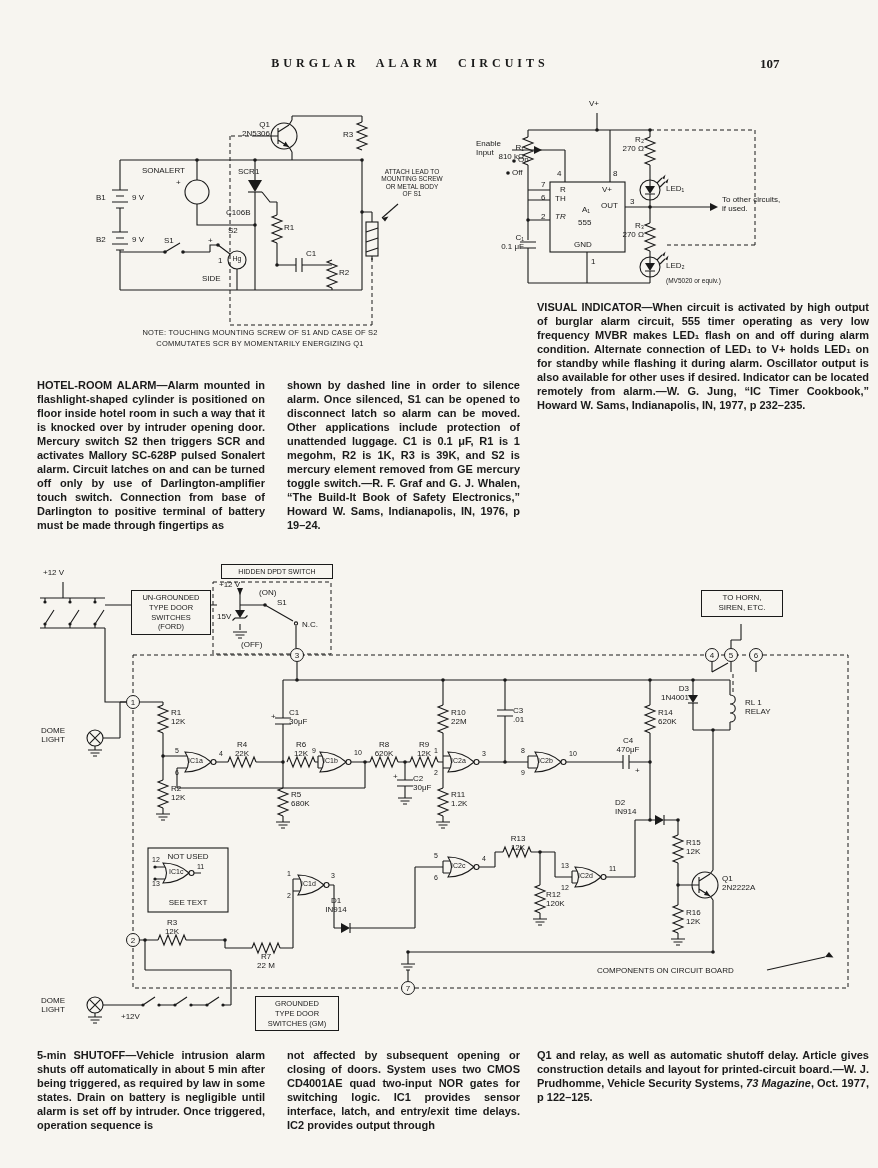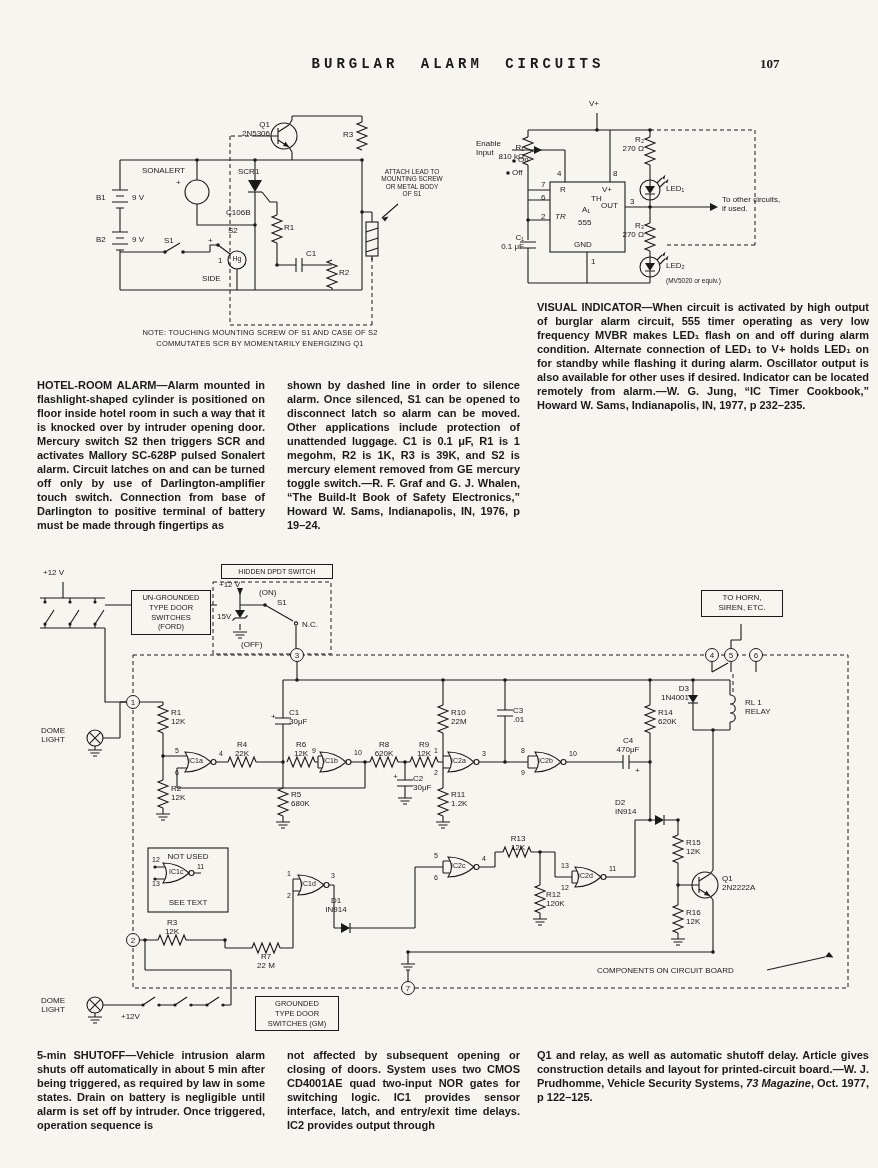--- a/index.html
+++ b/index.html
@@ -1,21 +1,21 @@
 <!DOCTYPE html>
 <html><head>
 <meta charset="utf-8">
 <style>
   * { margin:0; padding:0; box-sizing:border-box; }
   html,body { width:878px; height:1168px; }
   body { position:relative; background:#f7f5f0; color:#1a1a1a; font-family:"Liberation Sans",sans-serif; }
 
   .hdr-title { position:absolute; top:56px; left:0; width:820px; text-align:center;
-    font-family:Liberation Mono, monospace; font-weight:bold; font-size:14px;
-    letter-spacing:4px; word-spacing:10px;margin-left:48px; }
+    font-family:Liberation Serif, serif; font-weight:bold; font-size:12px;
+    letter-spacing:4px; word-spacing:10px; }
   .pagenum { position:absolute; top:56px; left:760px; font-family:"Liberation Serif",serif;
     font-weight:bold; font-size:13px; }
 
   .fig { position:absolute; }
   .fig svg { position:absolute; left:0; top:0; }
 
   .sl { position:absolute; font-size:8px; line-height:1.15; white-space:pre-line; }
   .sl.c { text-align:center; }
   .sl.r { text-align:right; }
   .sl.tiny { font-size:6.5px; }
@@ -174,21 +174,21 @@
 Input</span>
   <span class="sl" style="left:48px; top:60px;">On</span>
   <span class="sl" style="left:42px; top:73px;">Off</span>
   <span class="sl r" style="left:14px; top:48px; width:40px;">R₁
 810 kΩ</span>
   <span class="sl" style="left:87px; top:74px;">4</span>
   <span class="sl" style="left:143px; top:74px;">8</span>
   <span class="sl" style="left:90px; top:90px;">R</span>
   <span class="sl" style="left:132px; top:90px;">V+</span>
   <span class="sl" style="left:71px; top:85px;">7</span>
-  <span class="sl" style="left:85px; top:99px;margin-left:36px;">TH</span>
+  <span class="sl" style="left:85px; top:99px;">TH</span>
   <span class="sl" style="left:71px; top:98px;">6</span>
   <span class="sl" style="left:85px; top:117px;font-style:italic;">TR</span>
   <span class="sl" style="left:71px; top:117px;">2</span>
   <span class="sl" style="left:112px; top:110px;">A₁</span>
   <span class="sl" style="left:108px; top:123px;">555</span>
   <span class="sl" style="left:131px; top:106px;">OUT</span>
   <span class="sl" style="left:160px; top:102px;">3</span>
   <span class="sl" style="left:104px; top:145px;">GND</span>
   <span class="sl" style="left:121px; top:162px;">1</span>
   <span class="sl r" style="left:140px; top:40px; width:34px;">R₂

